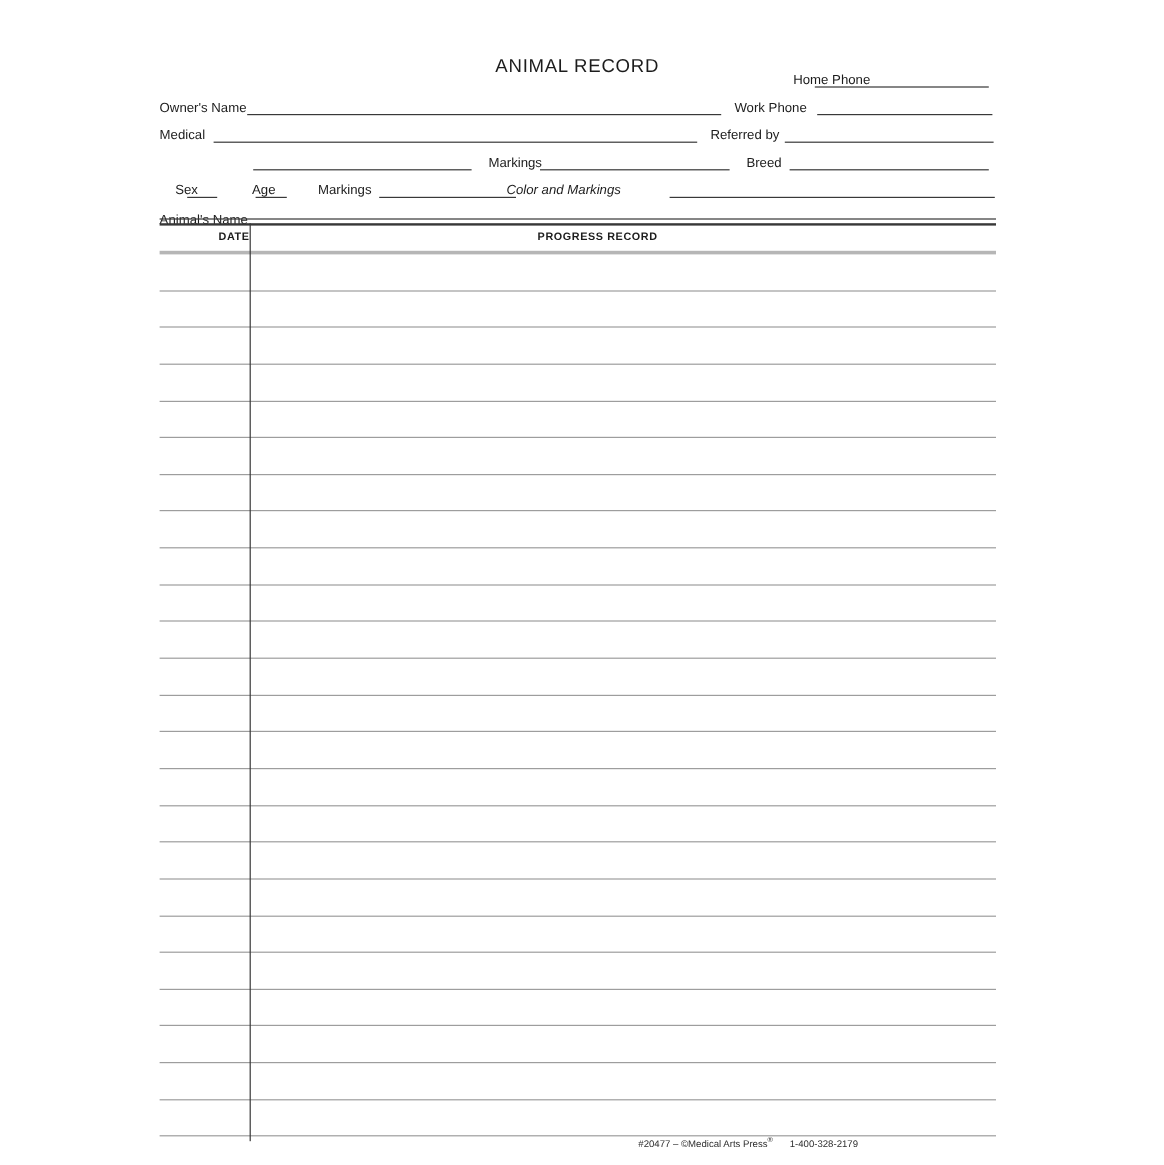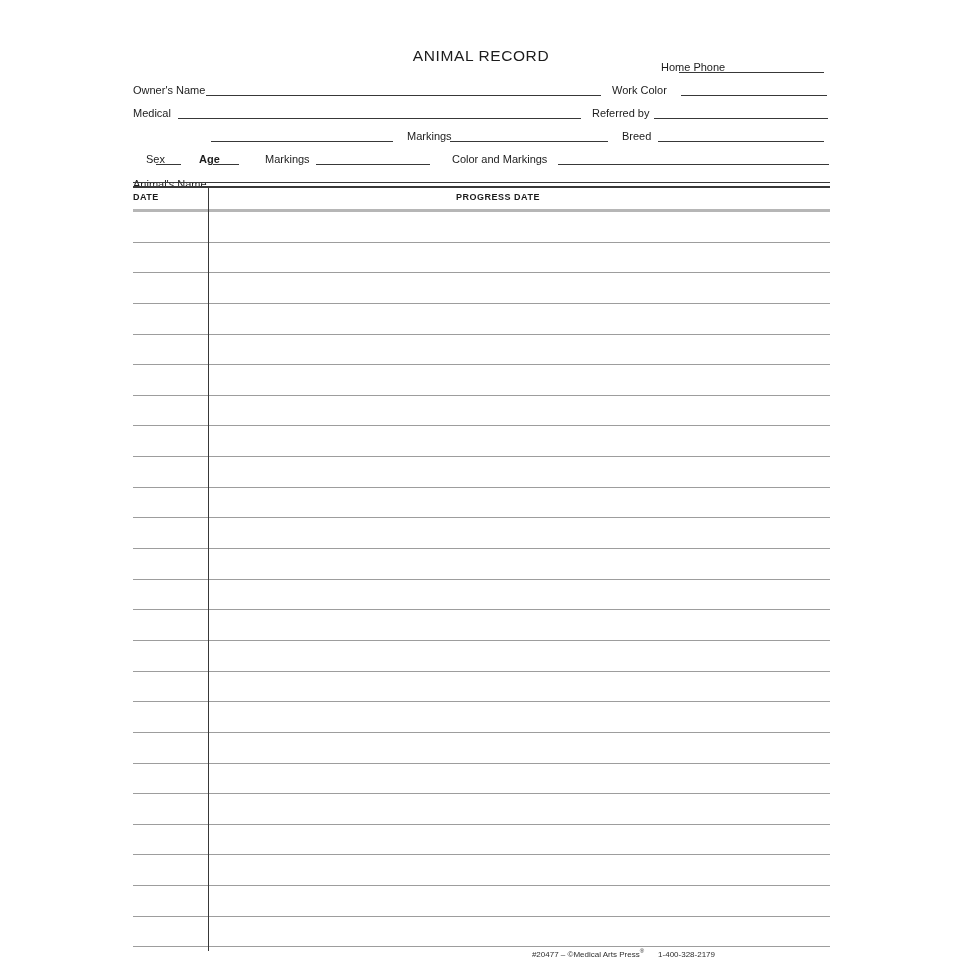--- a/index.html
+++ b/index.html
@@ -45,42 +45,42 @@
   .f-referred-lbl  { left: 592px; top: 107px; }
   .f-referred-line { left: 654px; top: 118px; width: 174px; }
   .f-animal-lbl    { left: 133px; top: 130px; margin-top: 48px; }
   .f-animal-line   { left: 211px; top: 141px; width: 182px; }
   .f-species-lbl   { left: 407px; top: 130px; }
   .f-species-line  { left: 450px; top: 141px; width: 158px; }
   .f-breed-lbl     { left: 622px; top: 130px; text-align: right; }
   .f-breed-line    { left: 658px; top: 141px; width: 166px; }
   .f-sex-lbl       { left: 146px; top: 153px; }
   .f-sex-line      { left: 156px; top: 164px; width: 25px; }
-  .f-age-lbl       { left: 199px; top: 153px; font-weight: bold; }
+  .f-age-lbl       { left: 210px; top: 153px; }
   .f-age-line      { left: 213px; top: 164px; width: 26px; }
   .f-bdate-lbl     { left: 265px; top: 153px; }
   .f-bdate-line    { left: 316px; top: 164px; width: 114px; }
-  .f-color-lbl     { left: 452px; top: 153px; }
+  .f-color-lbl     { left: 422px; top: 153px; font-style: italic; }
   .f-color-line    { left: 558px; top: 164px; width: 271px; }
 
   
   .tbl-double {
     position: absolute;
     left: 133px; top: 182px; width: 697px; height: 3px;
     border-top: 1.5px solid var(--dark, #333);
     border-bottom: 2px solid var(--dark, #333);
   }
   .th {
     position: absolute;
     font-size: 9px;
     font-weight: 700;
     letter-spacing: 0.5px;
     white-space: nowrap;
   }
-  .th-date { left: 133px; width: 75px; top: 192px; text-align: left; }
+  .th-date { left: 133px; width: 75px; top: 192px; text-align: right; }
   .th-notes { left: 498px; top: 192px; transform: translateX(-50%); }
   .tbl-thick {
     position: absolute;
     left: 133px; top: 208.5px; width: 697px; height: 3.5px;
     background: var(--thick, #b6b6b6);
   }
   .tbl-body {
     position: absolute;
     left: 133px; top: 212px; width: 697px;
   }
@@ -110,21 +110,21 @@
 <div class="page">
 
   <h1 class="title">ANIMAL RECORD</h1>
 
   <span class="lbl f-home-lbl">Home Phone</span>
   <div class="wline f-home-line"></div>
 
   <span class="lbl f-owner-lbl">Owner's Name</span>
   <div class="wline f-owner-line"></div>
 
-  <span class="lbl f-work-lbl">Work Color</span>
+  <span class="lbl f-work-lbl">Work Phone</span>
   <div class="wline f-work-line"></div>
 
   <span class="lbl f-address-lbl">Medical</span>
   <div class="wline f-address-line"></div>
 
   <span class="lbl f-referred-lbl">Referred by</span>
   <div class="wline f-referred-line"></div>
 
   <span class="lbl f-animal-lbl">Animal's Name</span>
   <div class="wline f-animal-line"></div>
@@ -142,21 +142,21 @@
   <div class="wline f-age-line"></div>
 
   <span class="lbl f-bdate-lbl">Markings</span>
   <div class="wline f-bdate-line"></div>
 
   <span class="lbl f-color-lbl">Color and Markings</span>
   <div class="wline f-color-line"></div>
 
   <div class="tbl-double"></div>
   <span class="th th-date">DATE</span>
-  <span class="th th-notes">PROGRESS DATE</span>
+  <span class="th th-notes">PROGRESS RECORD</span>
   <div class="tbl-thick"></div>
   <div class="tbl-body">
       <div class="tbl-row"></div>
       <div class="tbl-row"></div>
       <div class="tbl-row"></div>
       <div class="tbl-row"></div>
       <div class="tbl-row"></div>
       <div class="tbl-row"></div>
       <div class="tbl-row"></div>
       <div class="tbl-row"></div>

